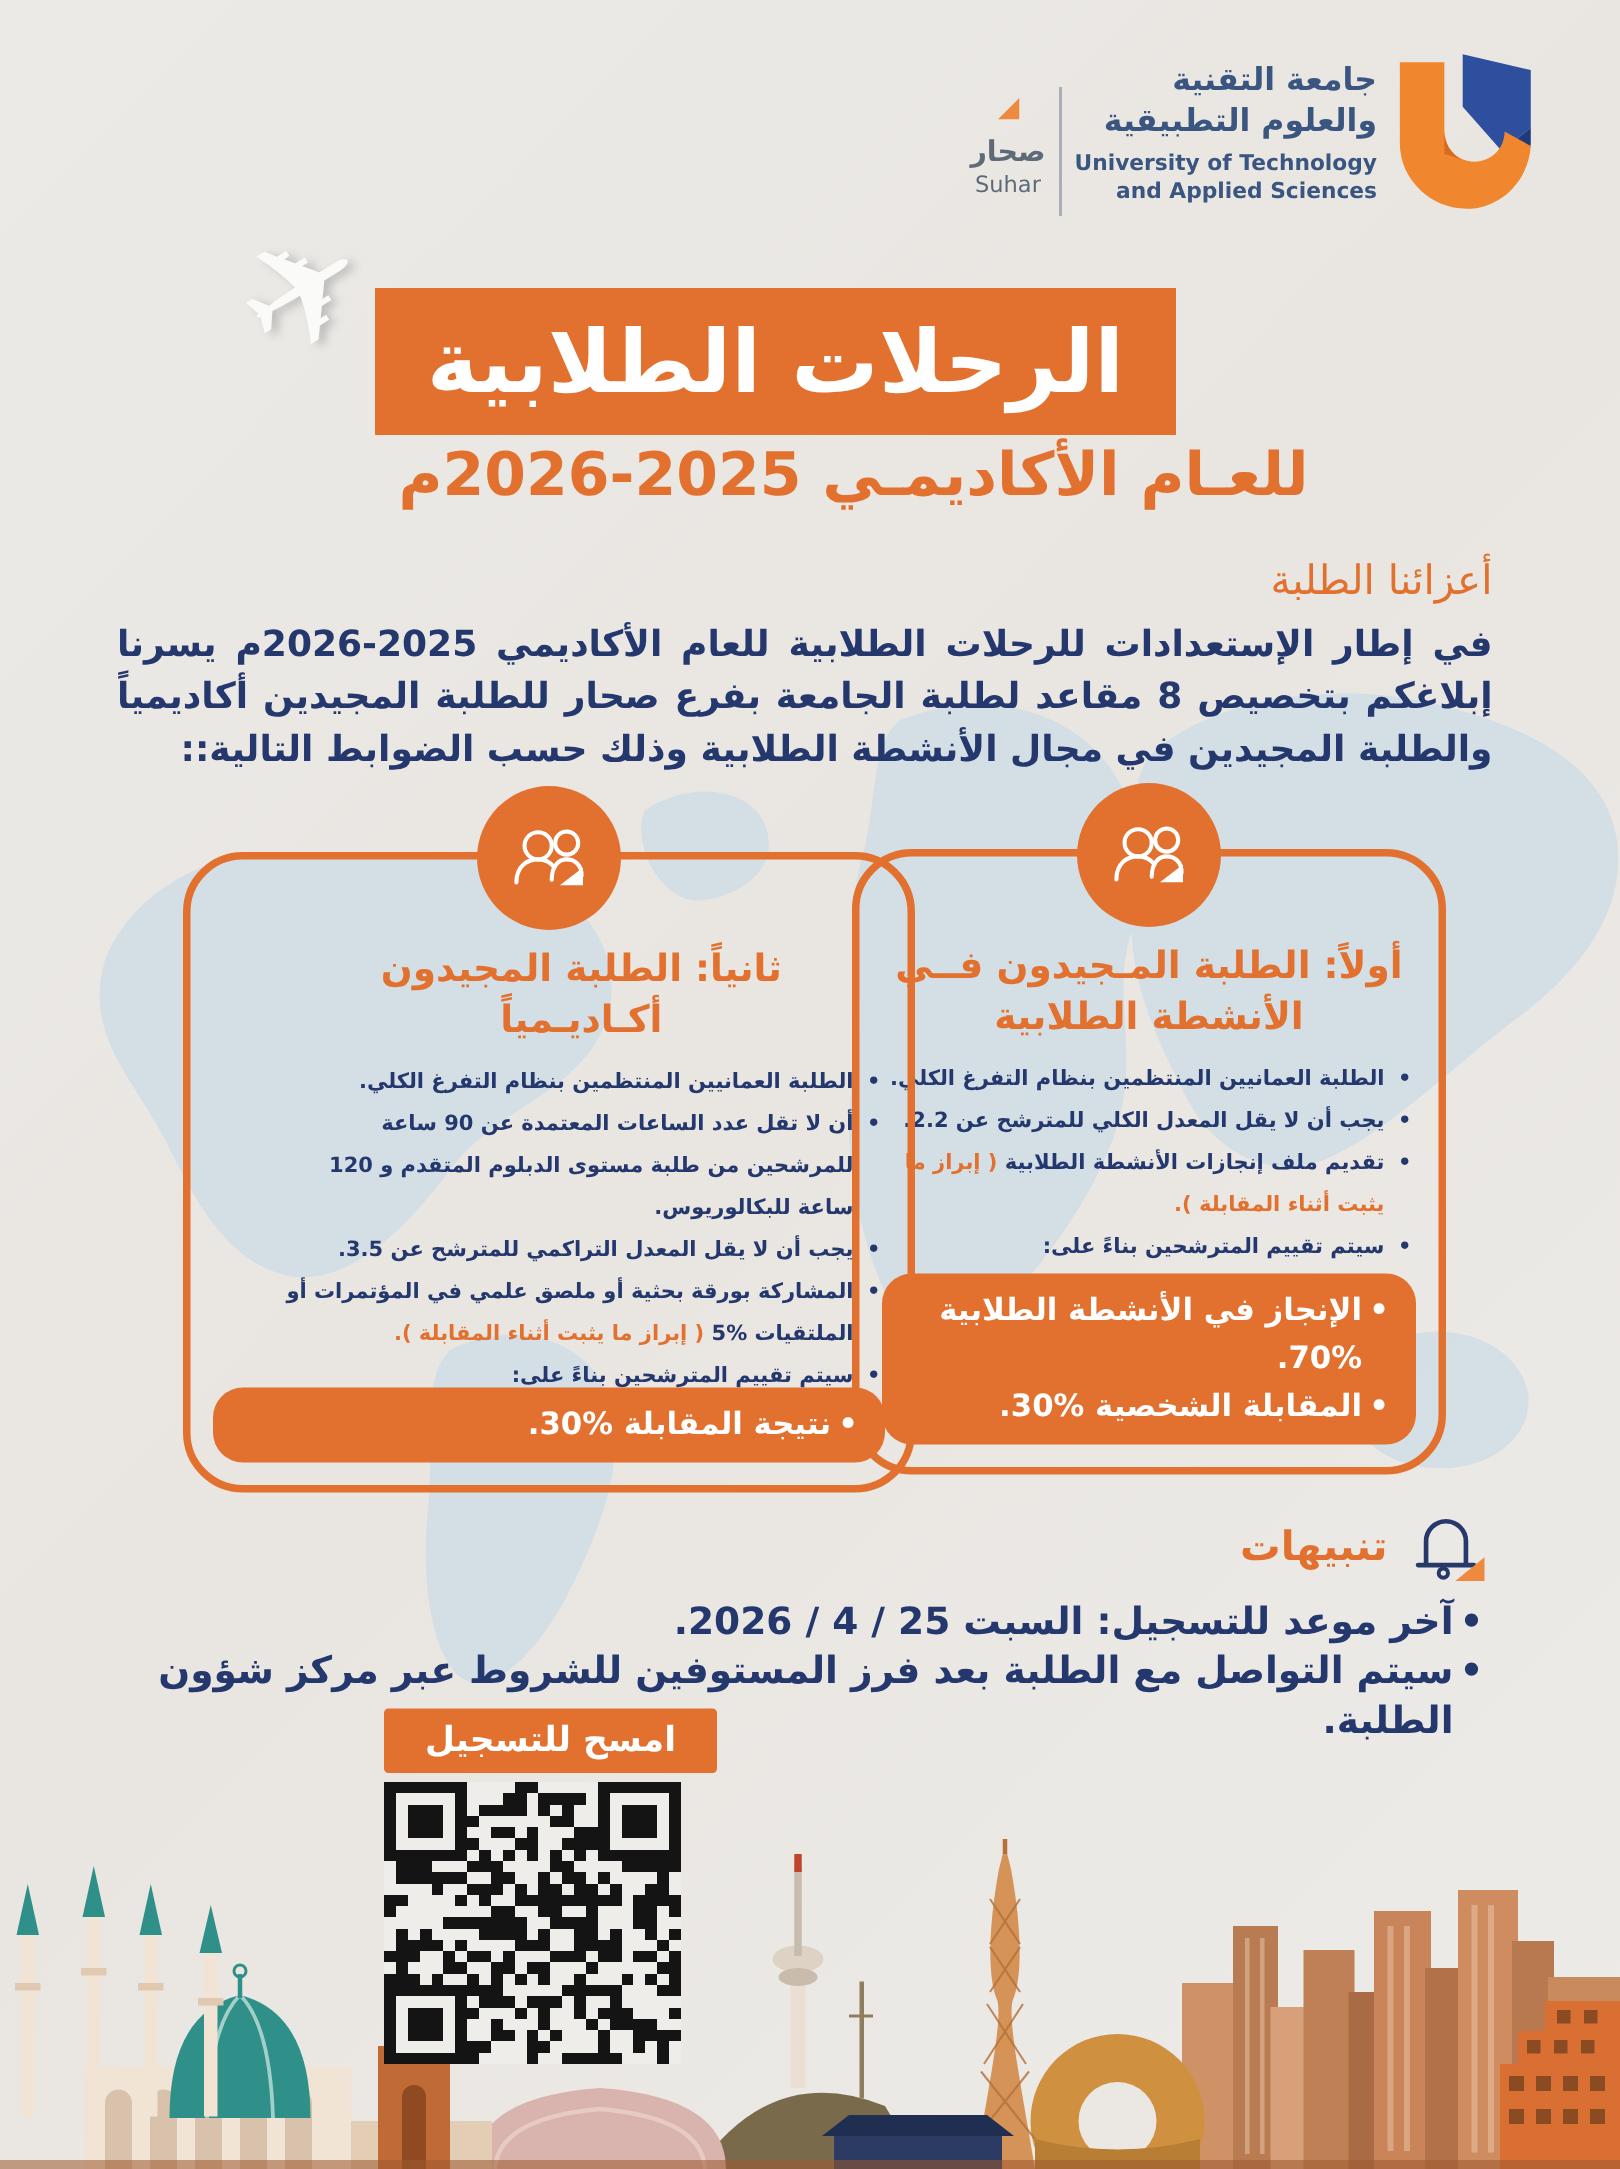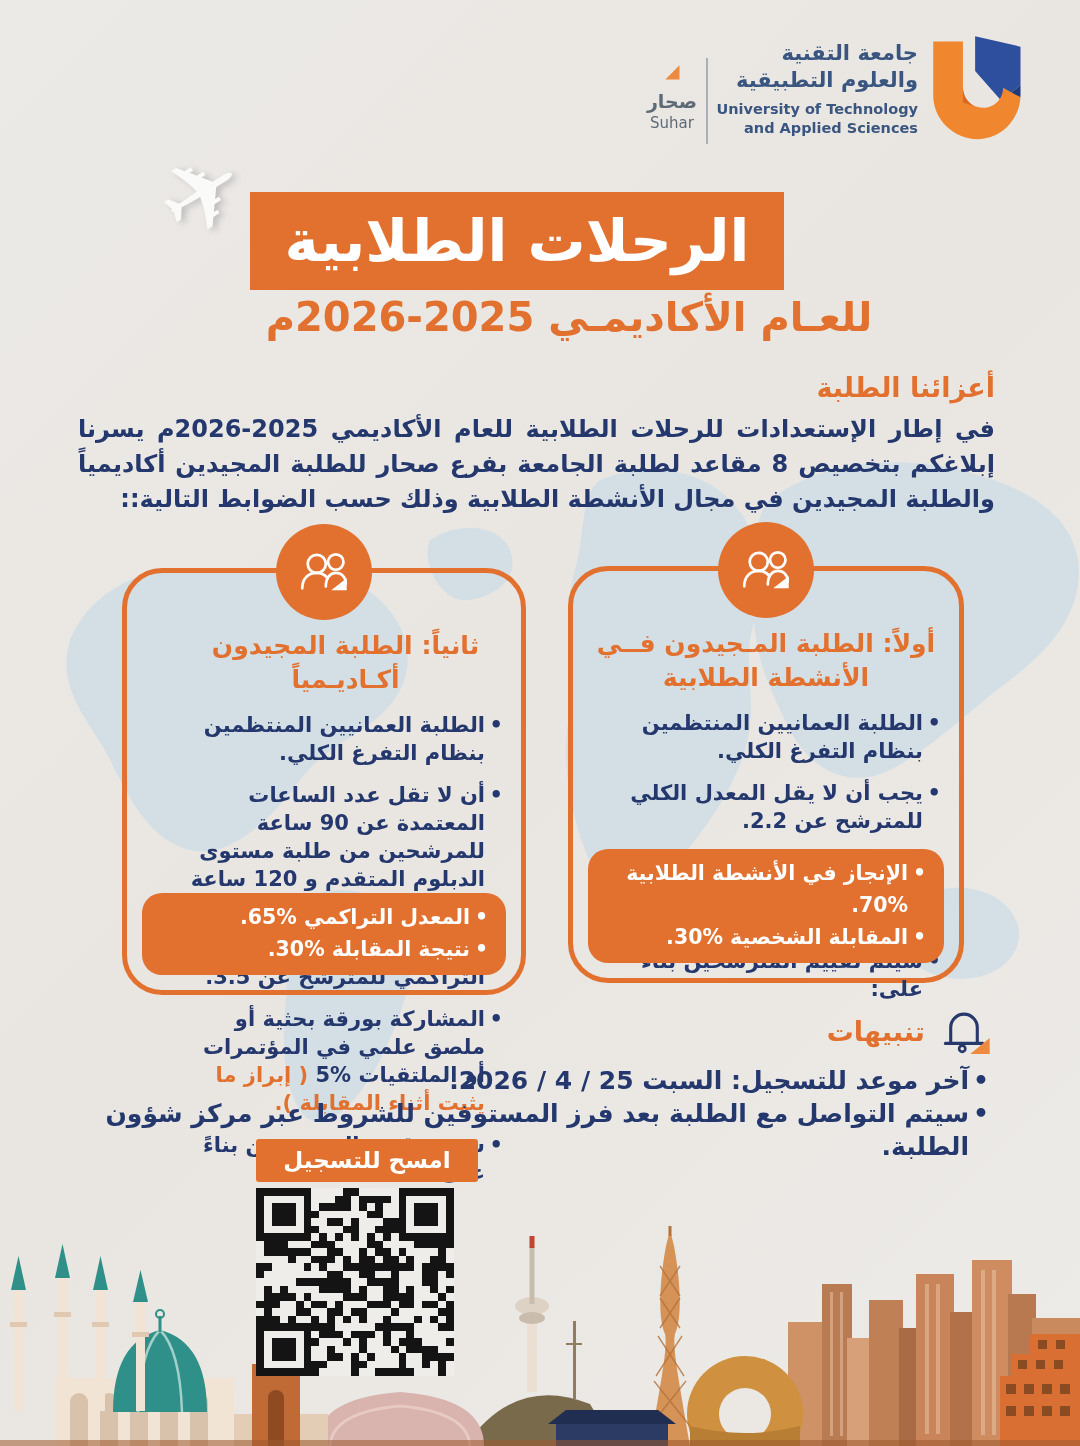--- a/index.html
+++ b/index.html
@@ -25,35 +25,35 @@
 
   
   .banner{position:absolute;left:250px;top:192px;width:534px;height:98px;background:#E2712F;z-index:2;}
   .banner h1{margin:0;color:#fff;font-size:58px;font-weight:bold;text-align:center;line-height:98px;white-space:nowrap;}
   .plane{position:absolute;left:160px;top:136px;font-size:100px;color:#FAFAF8;z-index:4;
          transform:rotate(-32deg);text-shadow:3px 4px 6px rgba(80,80,90,.28);}
   .subtitle{position:absolute;left:250px;top:294px;width:638px;text-align:center;direction:rtl;
             color:#E2712F;font-size:40px;font-weight:bold;z-index:2;}
 
   
-  .greeting{position:absolute;right:85px;top:372px;direction:rtl;color:#E2712F;font-size:27px;font-weight:bold;z-index:2;}
+  .greeting{position:absolute;right:85px;top:372px;direction:rtl;color:#E2712F;font-size:27px;font-weight:normal;z-index:2;}
   .intro-body{position:absolute;left:78px;right:85px;top:412px;direction:rtl;color:#24386E;
               font-size:24px;font-weight:bold;line-height:35px;text-align:justify;text-align-last:right;z-index:2;}
 
   
   .card{position:absolute;border:5px solid #E2712F;border-radius:40px;z-index:2;}
   .card-first{left:568px;top:566px;width:396px;height:417px;}
-  .card-second{left:122px;top:568px;width:404px;height:427px;padding-left:43px;}
+  .card-second{left:122px;top:568px;width:488px;height:427px;padding-left:43px;}
   .card-icon{position:absolute;top:-49px;left:50%;transform:translateX(-50%);width:96px;height:96px;
              border-radius:50%;background:#E2712F;display:flex;align-items:center;justify-content:center;}
   .card-icon svg{width:58px;height:58px;}
   .card-title{margin-top:56px;text-align:center;direction:rtl;color:#E2712F;font-size:25px;font-weight:bold;line-height:34px;}
   ul.bullets{direction:rtl;margin:10px 0 0 0;padding:0 18px;list-style:none;}
-  ul.bullets li{position:relative;padding-right:18px;color:#24386E;font-size:21px;font-weight:bold;
-                line-height:28px;text-align:right;margin-top:14px;}
+  ul.bullets li{position:relative;padding-right:18px;color:#24386E;font-size:14px;font-weight:bold;
+                line-height:28px;text-align:right;margin-top:0;}
   ul.bullets li::before{content:"•";position:absolute;right:0;top:0;color:#24386E;}
   ul.bullets .hl{color:#E2712F;}
   .card-footer{position:absolute;left:15px;right:15px;bottom:15px;background:#E2712F;border-radius:20px;
                padding:8px 18px 10px 12px;}
   ul.fbullets{direction:rtl;margin:0;padding:0;list-style:none;}
   ul.fbullets li{position:relative;padding-right:18px;color:#fff;font-size:20.5px;font-weight:bold;
                  line-height:32px;text-align:right;}
   ul.fbullets li::before{content:"•";position:absolute;right:0;top:0;color:#fff;}
 
   
@@ -175,21 +175,20 @@
     </div>
     <ul class="bullets">
         <li><span>الطلبة العمانيين المنتظمين بنظام التفرغ الكلي.</span></li>
         <li><span>أن لا تقل عدد الساعات المعتمدة عن 90 ساعة للمرشحين من طلبة مستوى الدبلوم المتقدم و 120 ساعة للبكالوريوس.</span></li>
         <li><span>يجب أن لا يقل المعدل التراكمي للمترشح عن 3.5.</span></li>
         <li><span>المشاركة بورقة بحثية أو ملصق علمي في المؤتمرات أو الملتقيات %5 </span><span class="hl">( إبراز ما يثبت أثناء المقابلة ).</span></li>
         <li><span>سيتم تقييم المترشحين بناءً على:</span></li>
       </ul>
     <div class="card-footer">
       <ul class="fbullets">
-          <li>المعدل التراكمي %65.</li>
           <li>نتيجة المقابلة %30.</li>
         </ul>
     </div>
   </div>
 
   <div class="alerts">
     <div class="alerts-head">
       <svg class="bell" viewBox="0 0 70 64" aria-hidden="true">
         <path d="M20 45 V28 a15 15 0 0 1 30 0 V45" fill="none" stroke="#27386B" stroke-width="3.5"></path>
         <path d="M14 46 H56" stroke="#27386B" stroke-width="3.5" fill="none" stroke-linecap="round"></path>

